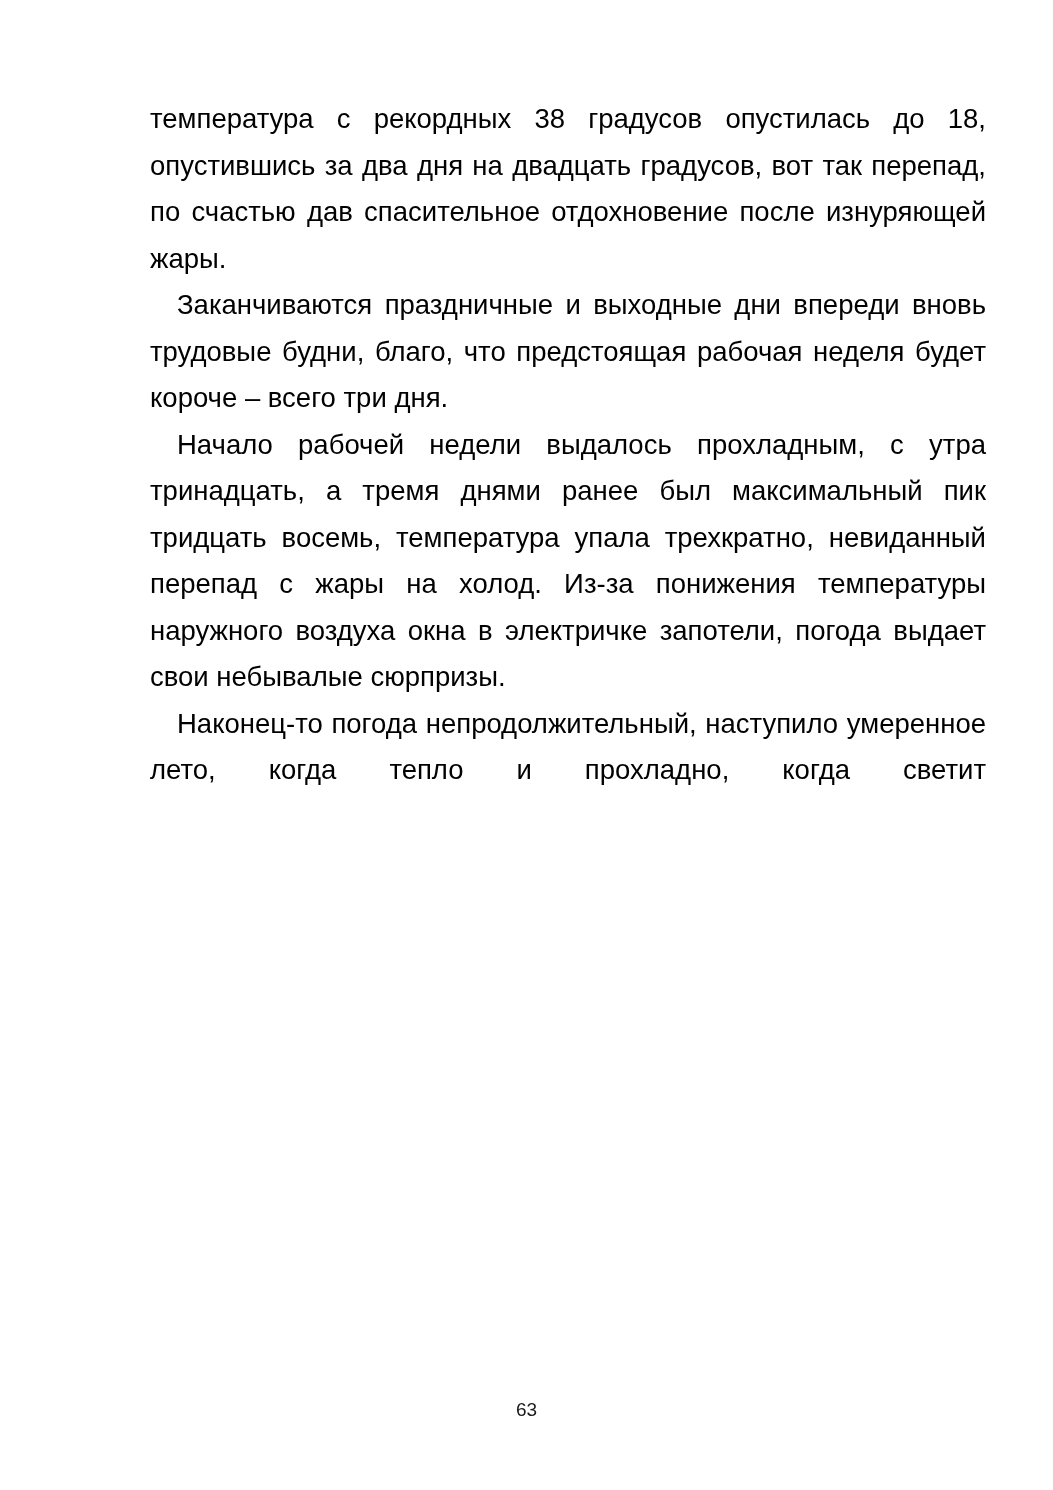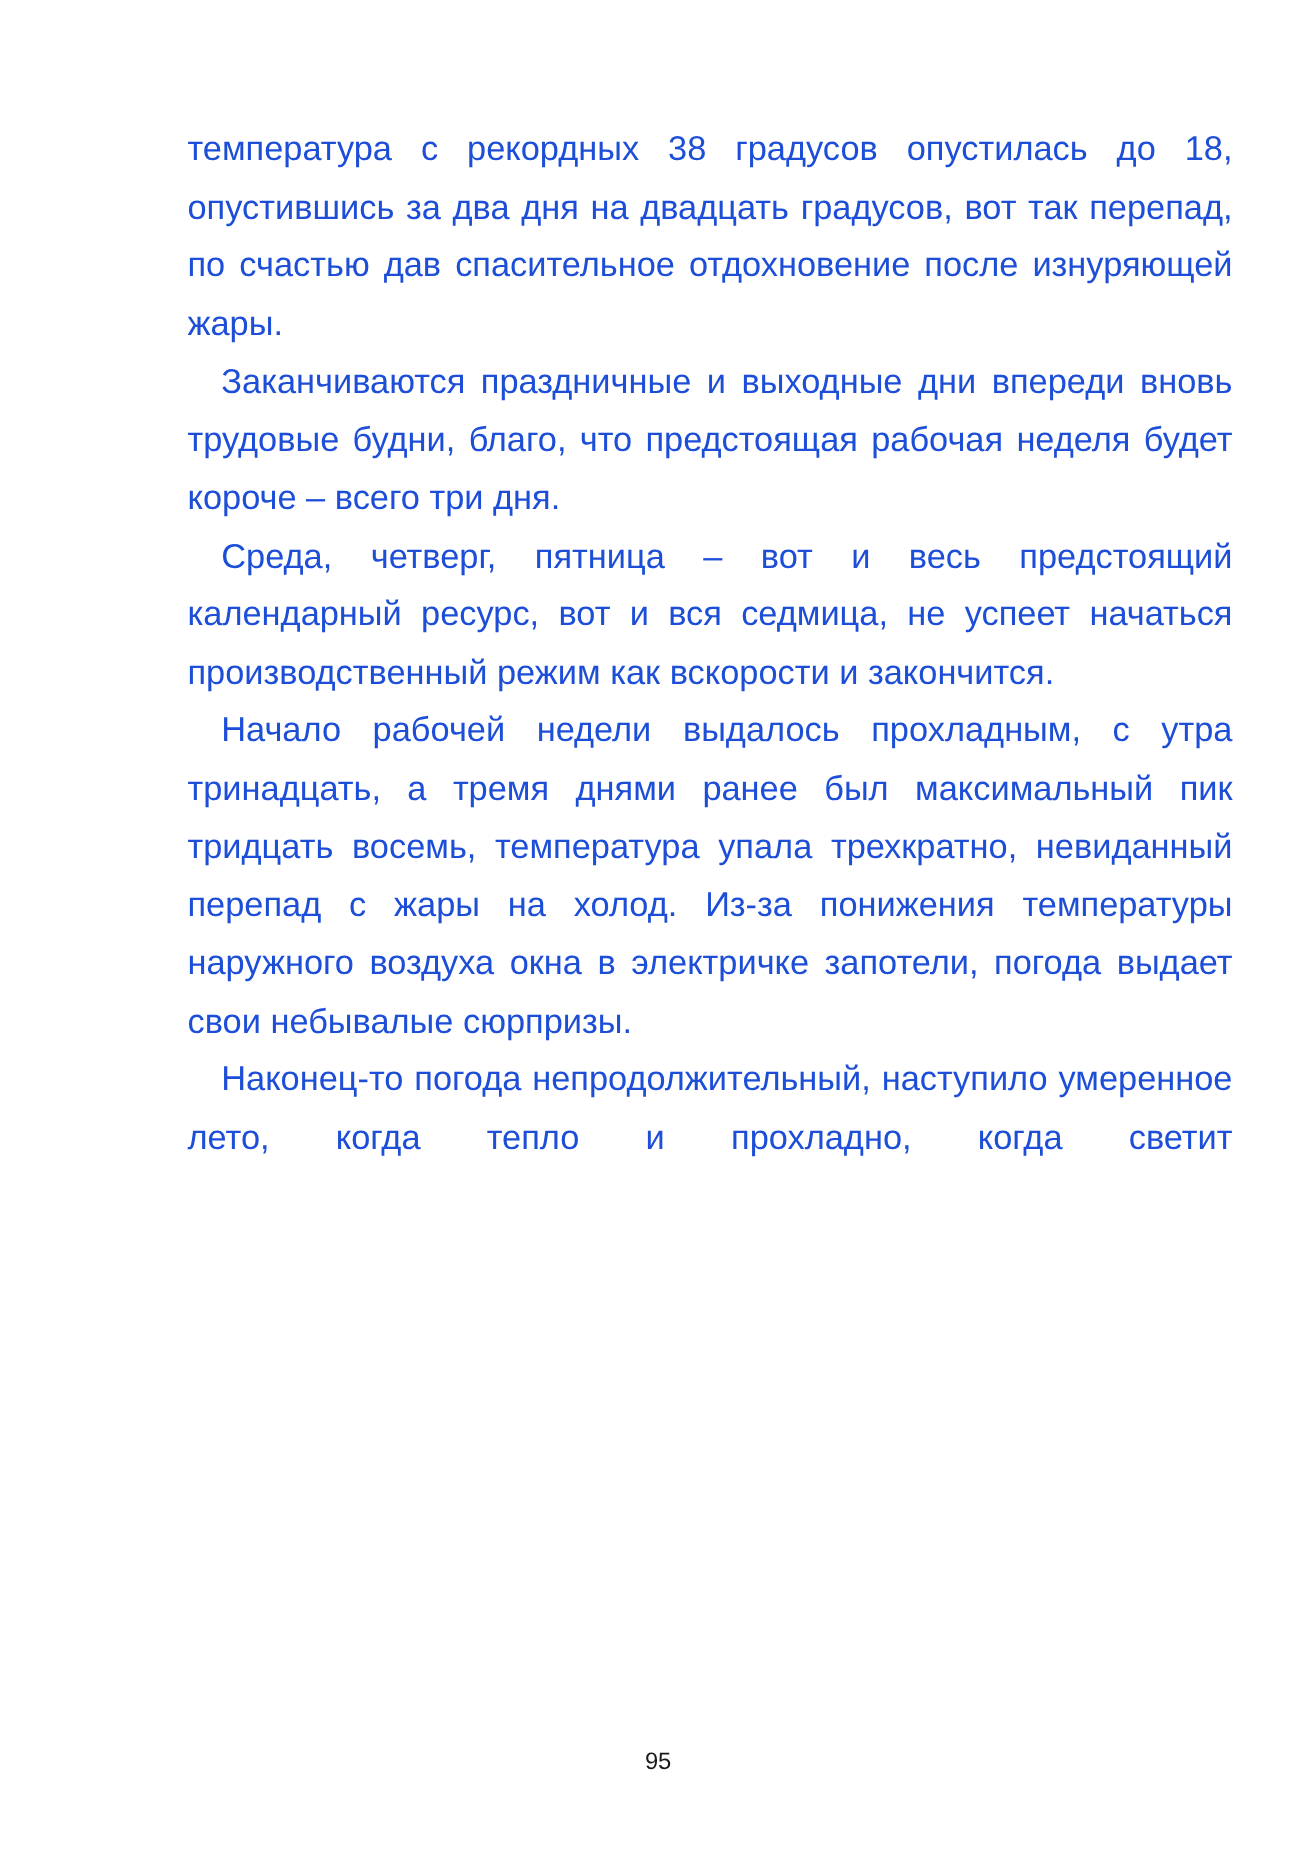--- a/index.html
+++ b/index.html
@@ -23,21 +23,21 @@
     left: 150px;
     top: 96px;
     width: 836px;
   }
 
   .para {
     margin: 0 0 0 0;
     font-family: "Liberation Sans", "DejaVu Sans", sans-serif;
     font-size: 27.5px;
     line-height: 46.5px;
-    color: #1d4ed8;
+    color: #000000;
     text-align: justify;
     text-justify: inter-word;
     text-indent: 27px;
     font-weight: 400;
     letter-spacing: 0px;
     word-spacing: 0px;
     -webkit-font-smoothing: antialiased;
   }
 
   
@@ -66,26 +66,25 @@
 <body>
 
 <div class="page">
 
   <div class="text-block">
 
     <p class="para continued">температура с рекордных 38 градусов опустилась до 18, опустившись за два дня на двадцать градусов, вот так перепад, по счастью дав спасительное отдохновение после изнуряющей жары.</p>
 
     <p class="para">Заканчиваются праздничные и выходные дни впереди вновь трудовые будни, благо, что предстоящая рабочая неделя будет короче – всего три дня.</p>
 
-    <p class="para">Среда, четверг, пятница – вот и весь предстоящий календарный ресурс, вот и вся седмица, не успеет начаться производственный режим как вскорости и закончится.</p>
 
     <p class="para">Начало рабочей недели выдалось прохладным, с утра тринадцать, а тремя днями ранее был максимальный пик тридцать восемь, температура упала трехкратно, невиданный перепад с жары на холод. Из-за понижения температуры наружного воздуха окна в электричке запотели, погода выдает свои небывалые сюрпризы.</p>
 
 
 
 
     <p class="para clipped">Наконец-то погода непродолжительный, наступило умеренное лето, когда тепло и прохладно, когда светит</p>
 
   </div>
 
-  <div class="page-number">95</div>
+  <div class="page-number">63</div>
 
 </div>
 
 </body></html>

